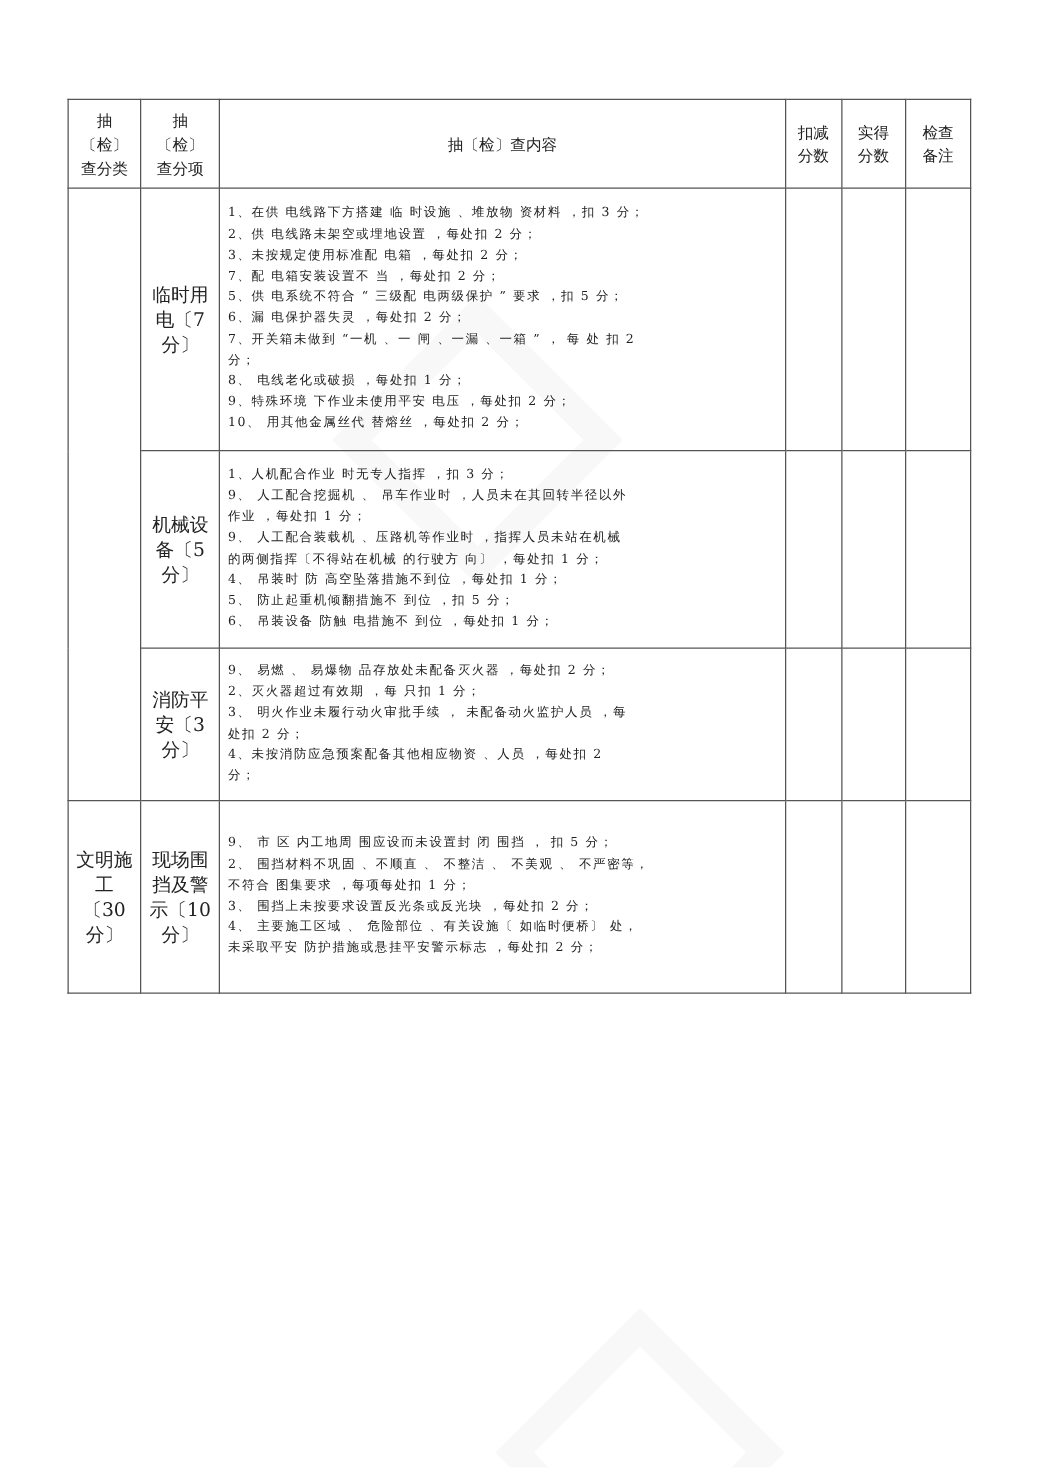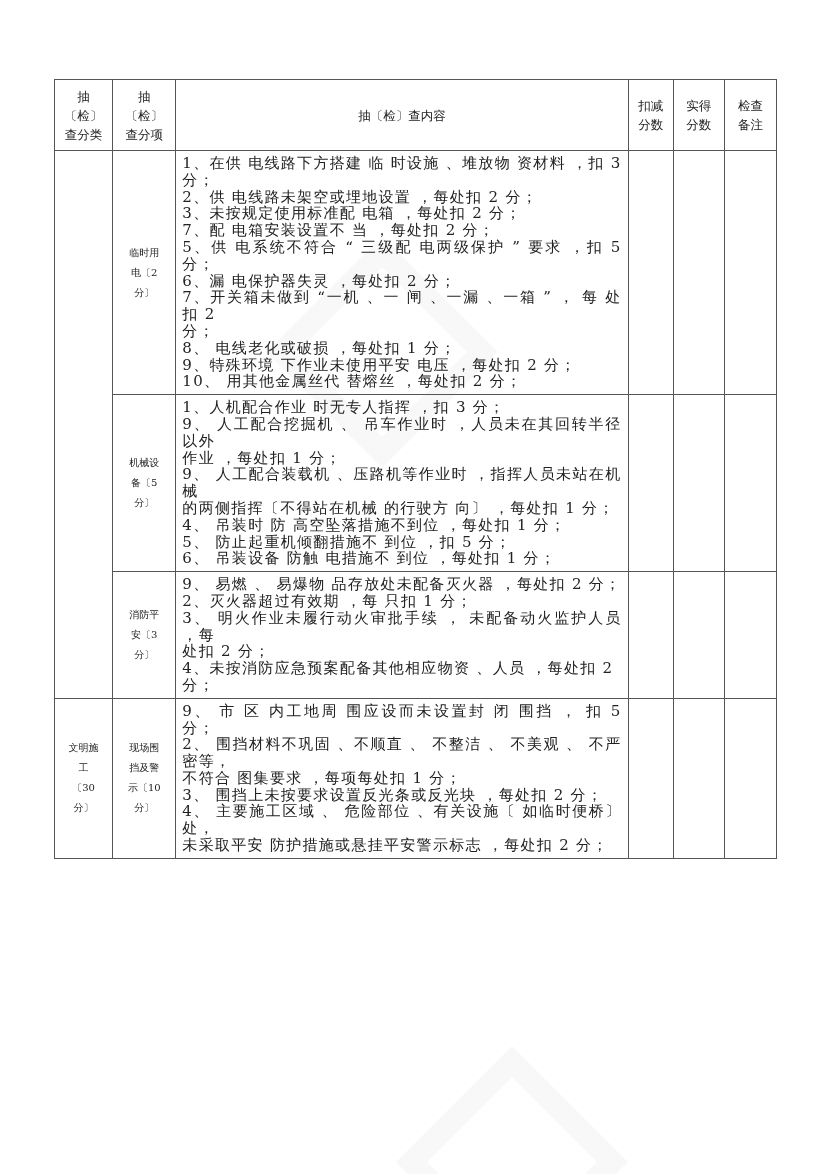--- a/index.html
+++ b/index.html
@@ -46,27 +46,27 @@
     .c4 { width: 45px; }
     .c5 { width: 51px; }
     .c6 { width: 52px; }
     tr.hdr { height: 71px; }
     tr.r1 { height: 210px; }
     tr.r2 { height: 158px; }
     tr.r3 { height: 122px; }
     tr.r4 { height: 154px; }
     .cat-cell, .sub-cell {
       text-align: center;
-      font-size: 10px;
+      font-size: 15px;
       line-height: 20px;
       padding: 0 4px !important;
     }
     .content-cell {
       padding: 4px 6px 4px 6px !important;
-      font-size: 15px;
+      font-size: 10px;
       line-height: 16.8px;
       letter-spacing: 1.3px;
     }
     .content-cell .line {
       display: block;
       text-align: justify;
     }
     .score-cell {
       background: transparent;
     }
@@ -122,21 +122,21 @@
           <div>备注</div>
         </th>
       </tr>
     </thead>
     <tbody>
 
       <tr class="r1">
         <td class="cat-cell" rowspan="3"></td>
         <td class="sub-cell">
           <div>临时用</div>
-          <div>电〔2</div>
+          <div>电〔7</div>
           <div>分〕</div>
         </td>
         <td class="content-cell">
           <span class="line">1、在供 电线路下方搭建 临 时设施 、堆放物 资材料 ，扣 3 分；</span>
           <span class="line">2、供 电线路未架空或埋地设置 ，每处扣 2 分；</span>
           <span class="line">3、未按规定使用标准配 电箱 ，每处扣 2 分；</span>
           <span class="line">7、配 电箱安装设置不 当 ，每处扣 2 分；</span>
           <span class="line">5、供 电系统不符合 “ 三级配 电两级保护 ” 要求 ，扣 5 分；</span>
           <span class="line">6、漏 电保护器失灵 ，每处扣 2 分；</span>
           <span class="line">7、开关箱未做到 “一机 、一 闸 、一漏 、一箱 ” ，  每 处 扣 2</span>

